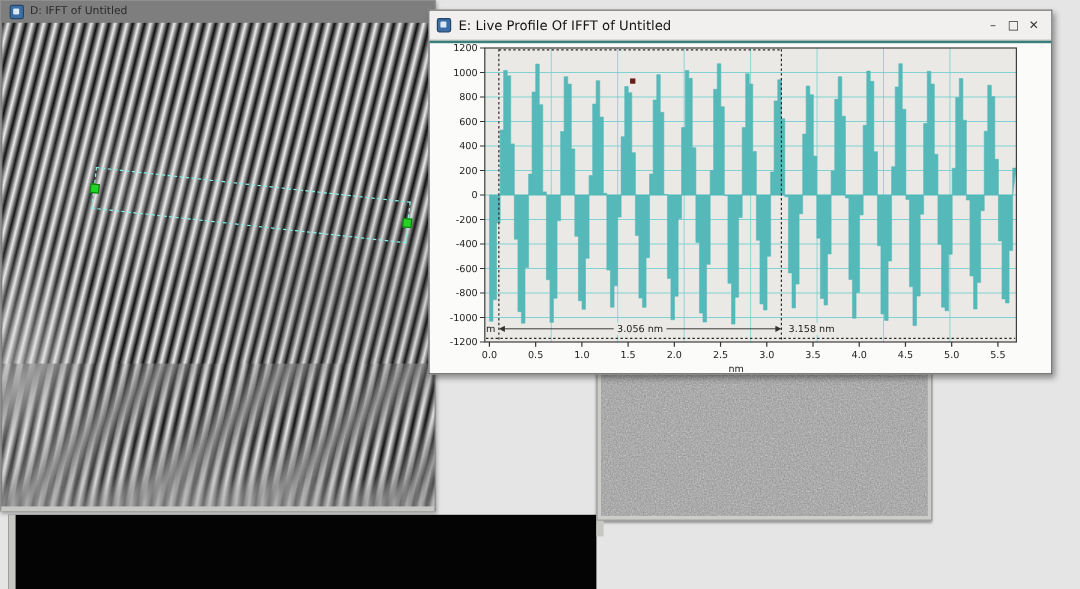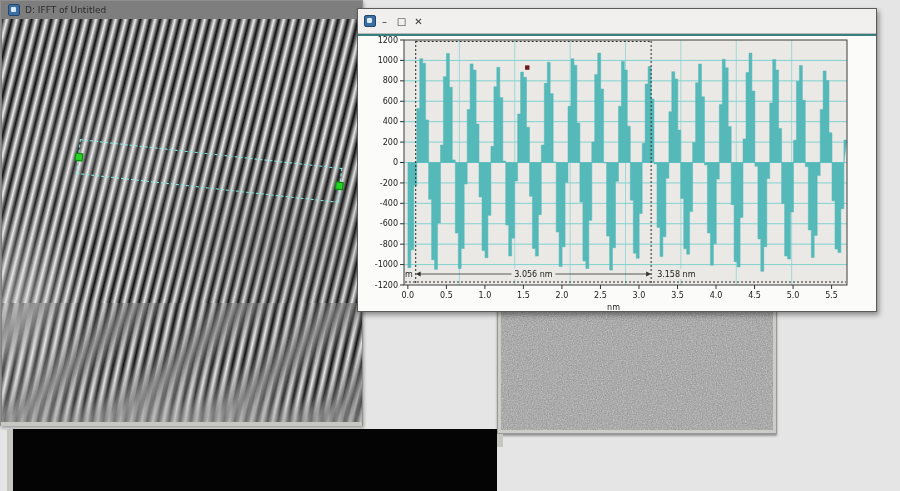--- a/index.html
+++ b/index.html
@@ -81,20 +81,21 @@
         </filter>
         <rect width="274" height="128" filter="url(#nz)"></rect>
       </svg>
     </div>
   </div>
   <div id="noise-strip"></div>
 
   <div class="window" id="win-profile">
     <div class="titlebar">
       <span class="dm-icon"></span>
+      <span class="title">E: Live Profile Of IFFT of Untitled</span>
       <span class="winbtn">–</span>
       <span class="winbtn">□</span>
       <span class="winbtn">✕</span>
     </div>
     <div id="accent-line"></div>
     <svg id="plot-svg" width="518" height="276">
         <rect x="46" y="4" width="443" height="245" fill="#eae9e5"></rect>
         <line x1="101.375" y1="4" x2="101.375" y2="249" stroke="#7ad1d0" stroke-width="0.8" opacity="0.85"></line>
         <line x1="156.75" y1="4" x2="156.75" y2="249" stroke="#7ad1d0" stroke-width="0.8" opacity="0.85"></line>
         <line x1="212.125" y1="4" x2="212.125" y2="249" stroke="#7ad1d0" stroke-width="0.8" opacity="0.85"></line>

